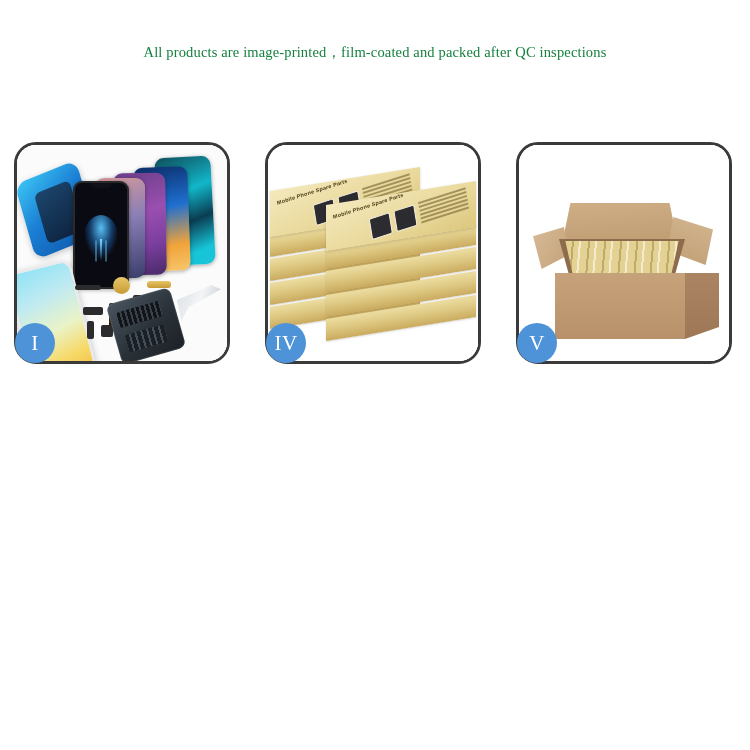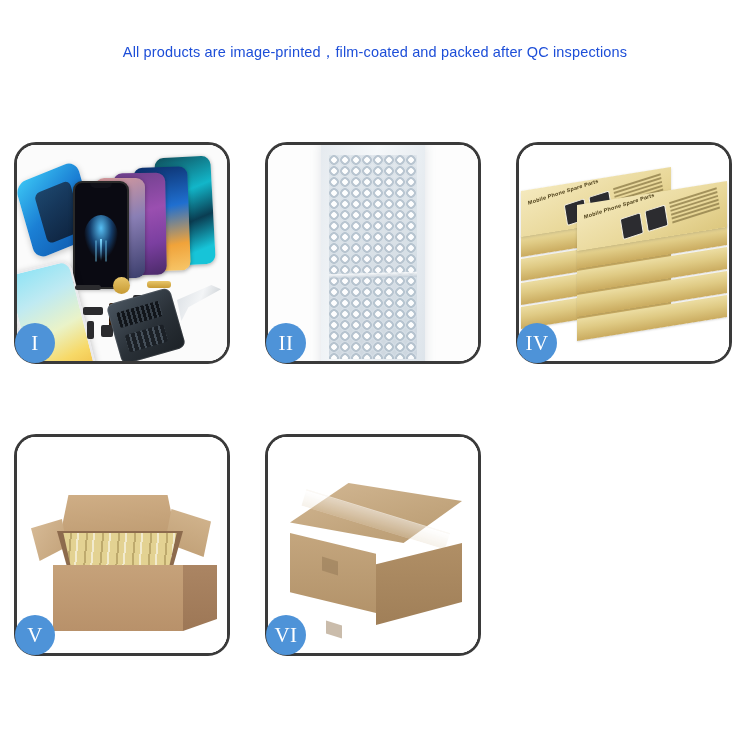--- a/index.html
+++ b/index.html
@@ -25,24 +25,24 @@
     font-family: "Liberation Sans", sans-serif;
     font-size: 35px;
     font-weight: 700;
     letter-spacing: 1.2px;
     color: #111111;
     margin: 0;
     line-height: 42px;
     white-space: nowrap;
   }
   .page-subtitle {
-    font-family: Liberation Sans, sans-serif;
+    font-family: Liberation Serif, serif;
     font-size: 14.5px;
     font-weight: 400;
-    color: #1d4ed8;
+    color: #15803d;
     margin: 7px 0 0 0;
     line-height: 18px;
     letter-spacing: 0.15px;
     white-space: nowrap;
   }
 
   
   .grid {
     position: absolute;
     left: 14px;
@@ -383,31 +383,20 @@
           <div class="pt dark" style="left:66px;top:44px;width:9px;height:13px;border-radius:2px;"></div>
           <div class="pt dark" style="left:58px;top:18px;width:22px;height:5px;border-radius:2px;"></div>
         </div>
         <div class="logic-board"></div>
         <div class="tweezers"></div>
       </div>
     </div>
     <div class="badge">I</div>
   </div>
 
-  <div class="panel">
-    <div class="panel-inner">
-      <div class="scene-bubble">
-        <div class="bw-bag">
-          <div class="bw-cells"></div>
-          <div class="bw-seam"></div>
-        </div>
-      </div>
-    </div>
-    <div class="badge">II</div>
-  </div>
 
 
   <div class="panel">
     <div class="panel-inner">
       <div class="scene-stack">
 
         <div class="sb" style="left:2px;  top:150px;"></div>
         <div class="sb" style="left:2px;  top:126px;"></div>
         <div class="sb" style="left:2px;  top:102px;"></div>
         <div class="sb" style="left:2px;  top:78px;"></div>
@@ -461,27 +450,14 @@
         <div class="ct-inner"></div>
         <div class="ct-fill"></div>
         <div class="ct-fill2"></div>
         <div class="ct-side"></div>
         <div class="ct-front"></div>
       </div>
     </div>
     <div class="badge">V</div>
   </div>
 
-  <div class="panel">
-    <div class="panel-inner">
-      <div class="scene-sealed">
-        <div class="sc-top"></div>
-        <div class="sc-tape"></div>
-        <div class="sc-left"></div>
-        <div class="sc-right"></div>
-        <div class="sc-label"></div>
-        <div class="sc-label2"></div>
-      </div>
-    </div>
-    <div class="badge">VI</div>
-  </div>
 
 </div>
 
 </body></html>

